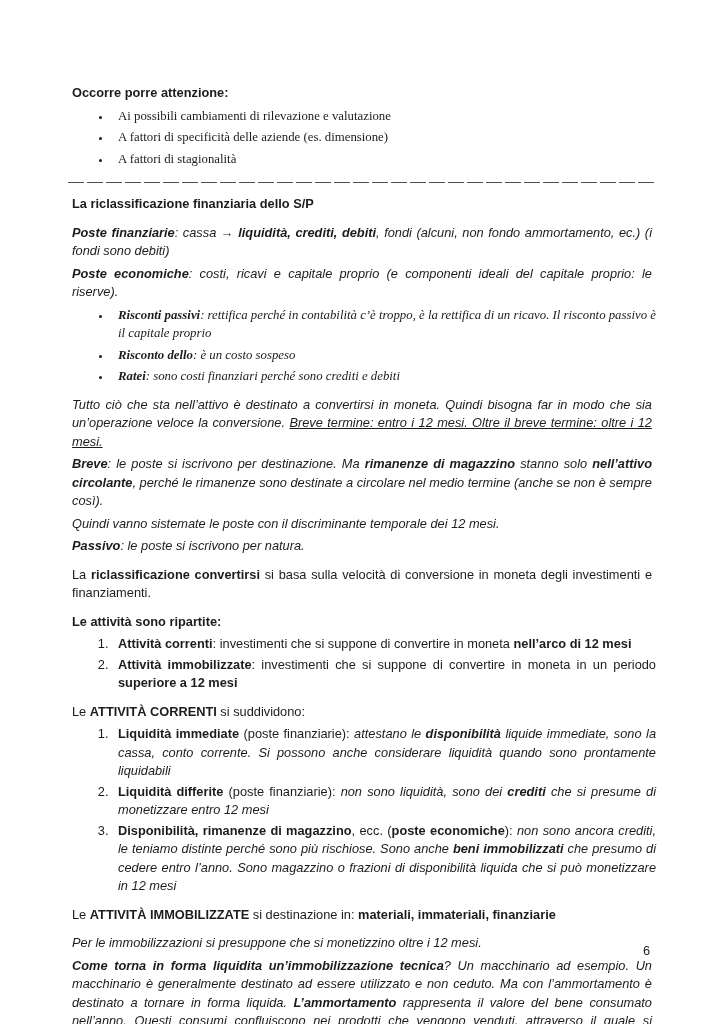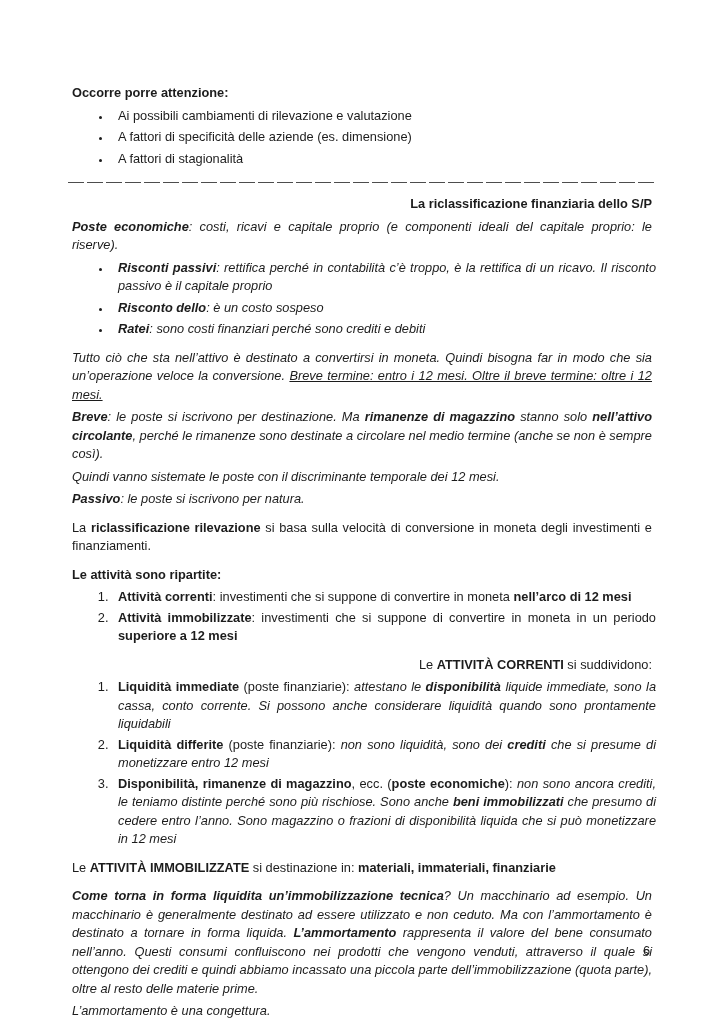--- a/index.html
+++ b/index.html
@@ -5,25 +5,25 @@
   html,body{margin:0;padding:0;}
   body{
     width:724px;height:1024px;position:relative;background:#ffffff;
     font-family:"Liberation Sans",sans-serif;
     font-size:12.8px;line-height:18.5px;color:#1c1c1c;
     -webkit-font-smoothing:antialiased;overflow:hidden;
   }
   .content{padding:80px 68px 0 68px;}
   p{margin:4px;}
   .justify{text-align:justify;}
-  .center{text-align:right;}
+  .center{text-align:left;}
   .b{font-weight:bold;}
   .i{font-style:italic;}
   .u{text-decoration:underline;}
-  ul.bullets{margin:3px 0 0 0;padding-left:44px;}
+  ul.bullets{margin:3px 0 0 0;padding-left:44px;font-family:Liberation Serif, serif;}
   ul.bullets li{padding-left:6px;margin-top:3px;text-align:justify;}
   ul.bullets li::marker{font-size:11px;}
   ol.numlist{margin:2px 0 0 0;padding-left:44px;}
   ol.numlist li{padding-left:6px;margin-top:2px;text-align:justify;}
   .separator{
     margin-top:13px;height:2px;
     background-image:repeating-linear-gradient(90deg,#4d4d4d 0 16px,transparent 16px 19px);
     background-size:100% 1.3px;background-repeat:no-repeat;background-position:0 bottom;
   }
   .title{margin-top:12px;}
@@ -40,52 +40,54 @@
     <ul class="bullets">
       <li><span>Ai possibili cambiamenti di rilevazione e valutazione</span></li>
       <li><span>A fattori di specificità delle aziende (es. dimensione)</span></li>
       <li><span>A fattori di stagionalità</span></li>
     </ul>
 
     <div class="separator"></div>
 
     <p class="title center"><span class="b">La riclassificazione finanziaria dello S/P</span></p>
 
+    <p class="mt justify"><span class="b i">Poste finanziarie</span><span class="i">: </span><span class="i">cassa → </span><span class="b i">liquidità, crediti, debiti</span><span class="i">, fondi (alcuni, non fondo ammortamento, ec.) (i fondi sono debiti)</span></p>
     <p class="justify"><span class="b i">Poste economiche</span><span class="i">: costi, ricavi e capitale proprio (e componenti ideali del capitale proprio: le riserve).</span></p>
     <ul class="bullets">
       <li><span class="b i">Risconti passivi</span><span class="i">: rettifica perché in contabilità c’è troppo, è la rettifica di un ricavo. Il risconto passivo è il capitale proprio</span></li>
       <li><span class="b i">Risconto dello</span><span class="i">: è un costo sospeso</span></li>
       <li><span class="b i">Ratei</span><span class="i">: sono costi finanziari perché sono crediti e debiti</span></li>
     </ul>
 
     <div class="mt">
       <p class="justify"><span class="i">Tutto ciò che sta nell’attivo è destinato a convertirsi in moneta. Quindi bisogna far in modo che sia un’operazione veloce la conversione. </span><span class="i u">Breve termine: entro i 12 mesi. Oltre il breve termine: oltre i 12 mesi.</span></p>
       <p class="justify"><span class="b i">Breve</span><span class="i">: le poste si iscrivono per destinazione. Ma </span><span class="b i">rimanenze di magazzino</span><span class="i"> stanno solo </span><span class="b i">nell’attivo circolante</span><span class="i">, perché le rimanenze sono destinate a circolare nel medio termine (anche se non è sempre così).</span></p>
       <p class="justify"><span class="i">Quindi vanno sistemate le poste con il discriminante temporale dei 12 mesi.</span></p>
       <p class="justify"><span class="b i">Passivo</span><span class="i">: le poste si iscrivono per natura.</span></p>
     </div>
 
-    <p class="mt justify"><span>La </span><span class="b">riclassificazione rilevazione</span><span> si basa sulla velocità di conversione in moneta degli investimenti e finanziamenti.</span></p>
+    <p class="mt justify"><span>La </span><span class="b">riclassificazione convertirsi</span><span> si basa sulla velocità di conversione in moneta degli investimenti e finanziamenti.</span></p>
 
     <p class="mt"><span class="b">Le attività sono ripartite:</span></p>
     <ol class="numlist">
       <li><span class="b">Attività correnti</span><span>: investimenti che si suppone di convertire in moneta </span><span class="b">nell’arco di 12 mesi</span></li>
       <li><span class="b">Attività immobilizzate</span><span>: investimenti che si suppone di convertire in moneta in un periodo </span><span class="b">superiore a 12 mesi</span></li>
     </ol>
 
     <p class="mt center"><span>Le </span><span class="b">ATTIVITÀ CORRENTI</span><span> si suddividono:</span></p>
     <ol class="numlist">
       <li><span class="b">Liquidità immediate</span><span> (poste finanziarie): </span><span class="i">attestano le </span><span class="b i">disponibilità</span><span class="i"> liquide immediate, sono la cassa, conto corrente. Si possono anche considerare liquidità quando sono prontamente liquidabili</span></li>
       <li><span class="b">Liquidità differite</span><span> (poste finanziarie): </span><span class="i">non sono liquidità, sono dei </span><span class="b i">crediti</span><span class="i"> che si presume di monetizzare entro 12 mesi</span></li>
       <li><span class="b">Disponibilità, rimanenze di magazzino</span><span>, ecc. (</span><span class="b">poste economiche</span><span>): </span><span class="i">non sono ancora crediti, le teniamo distinte perché sono più rischiose. Sono anche </span><span class="b i">beni immobilizzati</span><span class="i"> che presumo di cedere entro l’anno. Sono magazzino o frazioni di disponibilità liquida che si può monetizzare in 12 mesi</span></li>
     </ol>
 
     <p class="mt"><span>Le </span><span class="b">ATTIVITÀ IMMOBILIZZATE</span><span> si destinazione in: </span><span class="b">materiali, immateriali, finanziarie</span></p>
 
     <div class="mt">
+      <p class="justify"><span class="i">Per le immobilizzazioni si presuppone che si monetizzino oltre i 12 mesi.</span></p>
       <p class="justify"><span class="b i">Come torna in forma liquidita un’immobilizzazione tecnica</span><span class="i">? Un macchinario ad esempio. Un macchinario è generalmente destinato ad essere utilizzato e non ceduto. Ma con l’ammortamento è destinato a tornare in forma liquida. </span><span class="b i">L’ammortamento</span><span class="i"> rappresenta il valore del bene consumato nell’anno. Questi consumi confluiscono nei prodotti che vengono venduti, attraverso il quale si ottengono dei crediti e quindi abbiamo incassato una piccola parte dell’immobilizzazione (quota parte), oltre al resto delle materie prime.</span></p>
       <p class="justify"><span class="i">L’ammortamento è una congettura.</span></p>
     </div>
 
   </div>
 
   <div class="pagenum">6</div>
 </div>
 
 </body></html>

